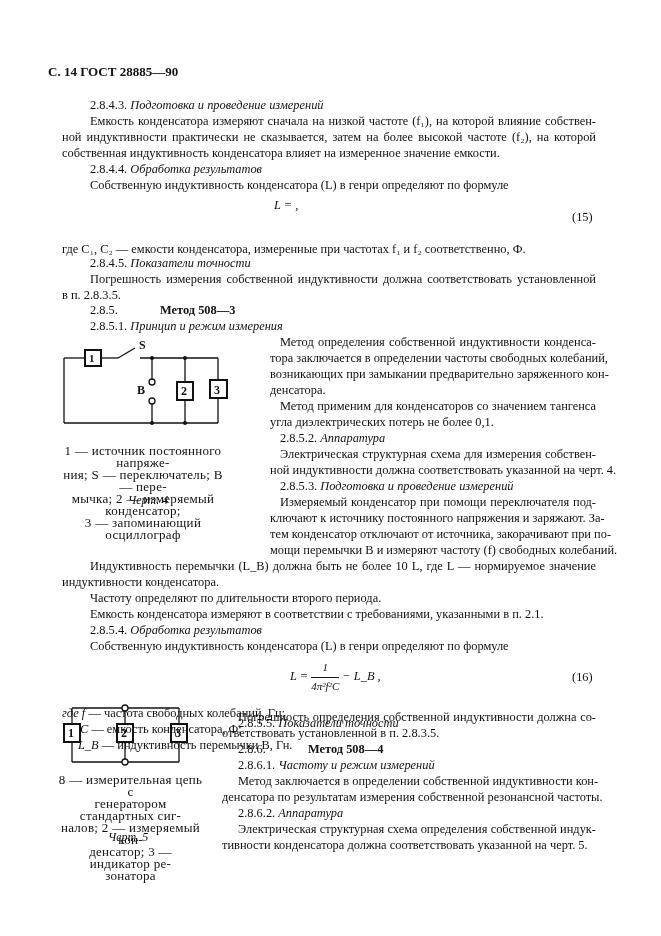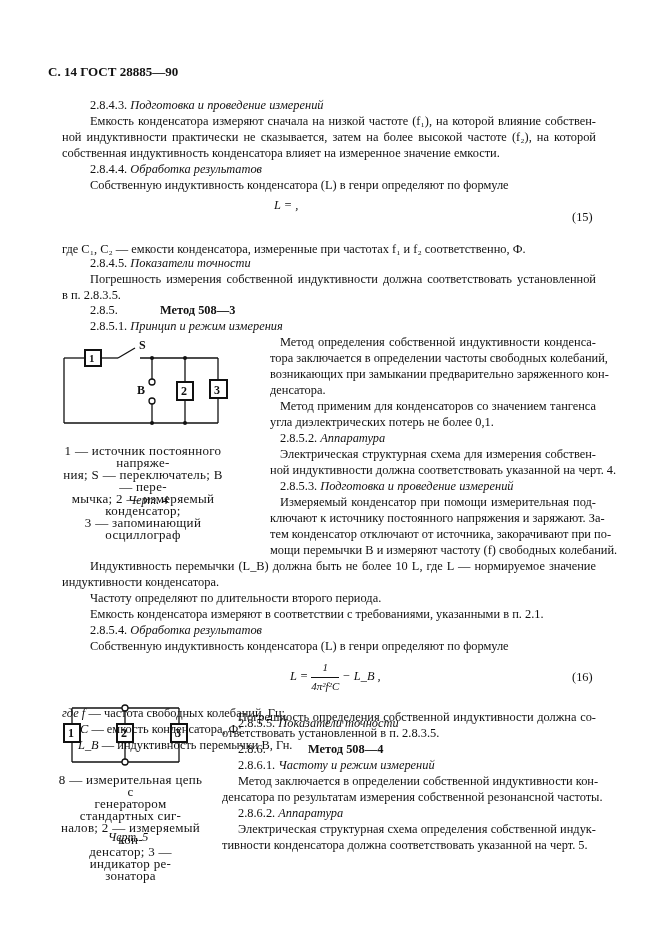--- a/index.html
+++ b/index.html
@@ -53,21 +53,21 @@
 <div class="just" style="left:270px;top:367px;width:326px">возникающих при замыкании предварительно заряженного кон-</div>
 <div class="line" style="left:270px;top:383px">денсатора.</div>
 <div class="just" style="left:280px;top:399px;width:316px">Метод применим для конденсаторов со значением тангенса</div>
 <div class="line" style="left:270px;top:415px">угла диэлектрических потерь не более 0,1.</div>
 
 <div class="line" style="left:280px;top:431px"><span>2.8.5.2.</span> <i>Аппаратура</i></div>
 <div class="just" style="left:280px;top:447px;width:316px">Электрическая структурная схема для измерения собствен-</div>
 <div class="line" style="left:270px;top:463px">ной индуктивности должна соответствовать указанной на черт. 4.</div>
 
 <div class="line" style="left:280px;top:479px"><span>2.8.5.3.</span> <i>Подготовка и проведение измерений</i></div>
-<div class="just" style="left:280px;top:495px;width:316px">Измеряемый конденсатор при помощи измерительная под-</div>
+<div class="just" style="left:280px;top:495px;width:316px">Измеряемый конденсатор при помощи переключателя под-</div>
 <div class="just" style="left:270px;top:511px;width:326px">ключают к источнику постоянного напряжения и заряжают. За-</div>
 <div class="just" style="left:270px;top:527px;width:326px">тем конденсатор отключают от источника, закорачивают при по-</div>
 <div class="just" style="left:270px;top:543px;width:326px">мощи перемычки B и измеряют частоту (f) свободных колебаний.</div>
 
 <svg style="left:60px;top:340px" width="200" height="90" viewBox="0 0 200 90">
   <g stroke="#111" stroke-width="1.3" fill="none">
     <line x1="4" y1="18" x2="25" y2="18"></line>
     <rect x="25" y="10" width="16" height="16" stroke-width="2"></rect>
     <line x1="41" y1="18" x2="58" y2="18"></line>
     <line x1="58" y1="18" x2="75" y2="8"></line>

